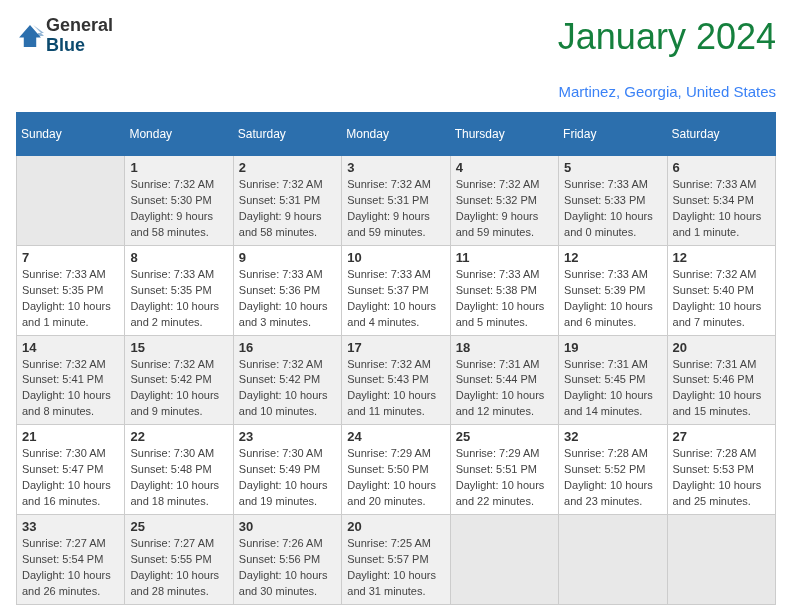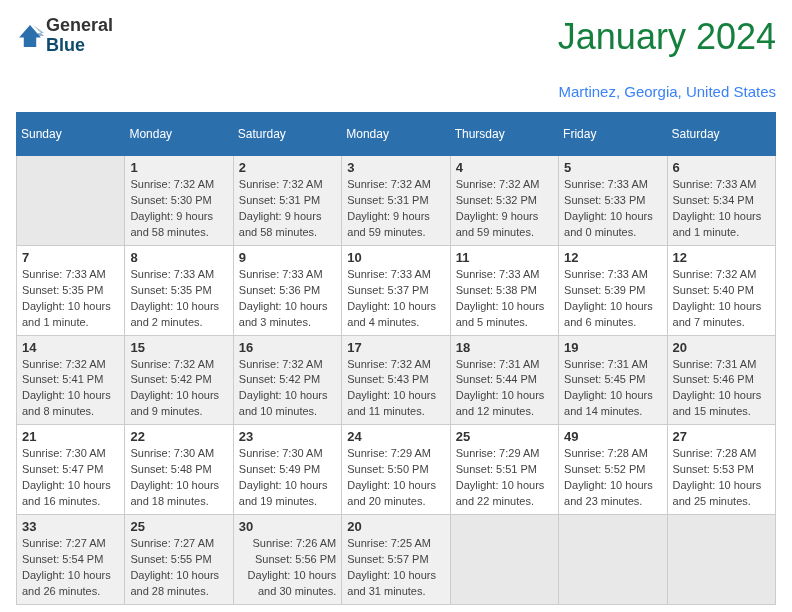--- a/index.html
+++ b/index.html
@@ -300,21 +300,21 @@
 and 20 minutes.</div>
         </td>
         <td>
           <span class="day-number">25</span>
           <div class="day-info" style="white-space: pre-line;">Sunrise: 7:29 AM
 Sunset: 5:51 PM
 Daylight: 10 hours
 and 22 minutes.</div>
         </td>
         <td>
-          <span class="day-number">49</span>
+          <span class="day-number">32</span>
           <div class="day-info" style="white-space: pre-line;">Sunrise: 7:28 AM
 Sunset: 5:52 PM
 Daylight: 10 hours
 and 23 minutes.</div>
         </td>
         <td>
           <span class="day-number">27</span>
           <div class="day-info" style="white-space: pre-line;">Sunrise: 7:28 AM
 Sunset: 5:53 PM
 Daylight: 10 hours
@@ -331,21 +331,21 @@
         </td>
         <td>
           <span class="day-number">25</span>
           <div class="day-info" style="white-space: pre-line;">Sunrise: 7:27 AM
 Sunset: 5:55 PM
 Daylight: 10 hours
 and 28 minutes.</div>
         </td>
         <td>
           <span class="day-number">30</span>
-          <div class="day-info" style="white-space: pre-line; text-align: right;">Sunrise: 7:26 AM
+          <div class="day-info" style="white-space: pre-line;">Sunrise: 7:26 AM
 Sunset: 5:56 PM
 Daylight: 10 hours
 and 30 minutes.</div>
         </td>
         <td>
           <span class="day-number">20</span>
           <div class="day-info" style="white-space: pre-line;">Sunrise: 7:25 AM
 Sunset: 5:57 PM
 Daylight: 10 hours
 and 31 minutes.</div>

